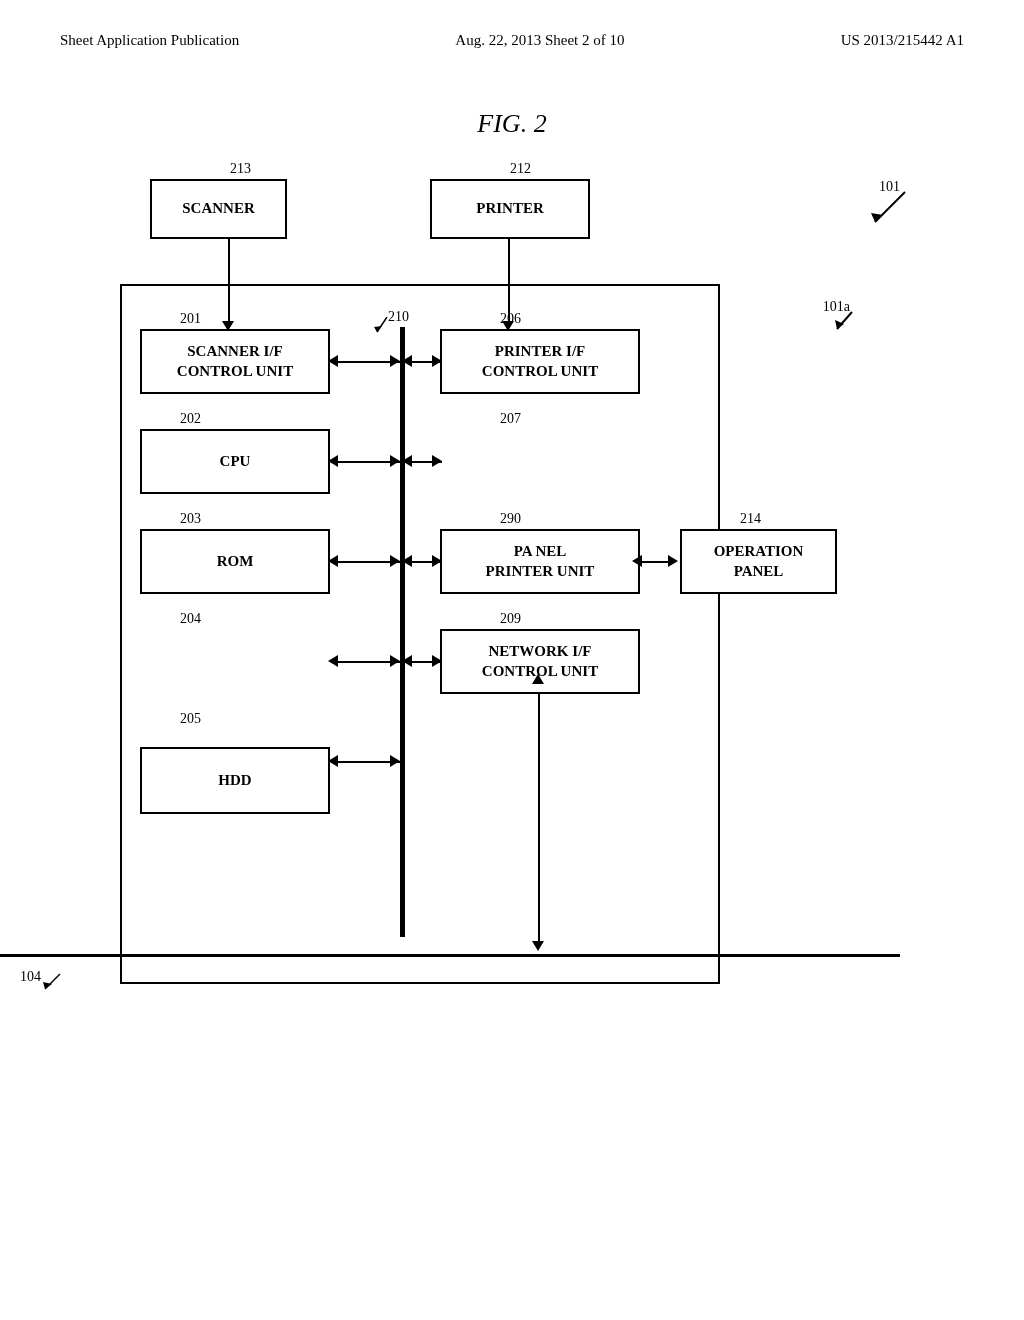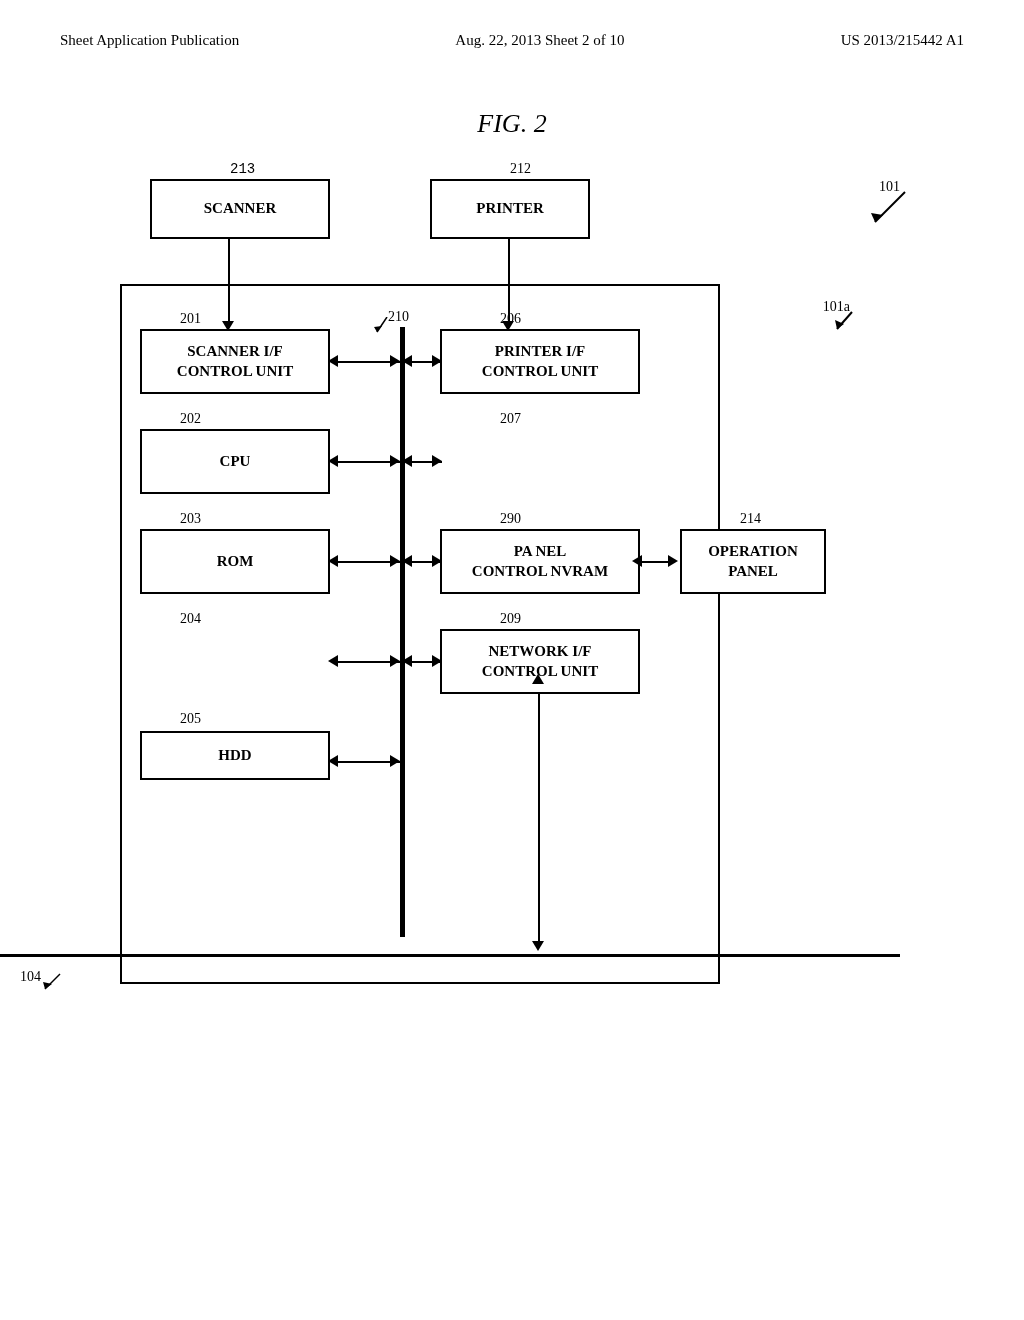--- a/index.html
+++ b/index.html
@@ -144,24 +144,24 @@
 
   <span class="ref" style="top:120px; right:-10px;">101a</span>
 
   <svg style="position:absolute; top:128px; right:-22px;" width="30" height="30">
     <line x1="20" y1="5" x2="5" y2="22" stroke="#000" stroke-width="2"></line>
     <polygon points="5,22 12,17 3,13" fill="#000"></polygon>
   </svg>
 
   <div class="outer-box" style="top:105px; left:0px; width:600px; height:700px;"></div>
 
-  <div class="box" style="top:0; left:30px; width:180px; height:60px;">
+  <div class="box" style="top:0; left:30px; width:137px; height:60px;">
     <span>SCANNER</span>
   </div>
-  <span class="ref" style="top:-18px; left:110px;font-family:Liberation Mono, monospace;">213</span>
+  <span class="ref" style="top:-18px; left:110px;">213</span>
 
   <div class="box" style="top:0; left:310px; width:160px; height:60px;">
     <span>PRINTER</span>
   </div>
   <span class="ref" style="top:-18px; left:390px;">212</span>
 
   <div class="arrow-v" style="top:60px; left:108px; height:85px;"></div>
   <div class="arrowhead-down" style="top:142px; left:102px;"></div>
 
   <div class="arrow-v" style="top:60px; left:388px; height:85px;"></div>
@@ -185,48 +185,48 @@
   </div>
   <span class="ref" style="top:232px; left:60px;">202</span>
 
   <div class="box" style="top:350px; left:20px; width:190px; height:65px;">
     <span>ROM</span>
   </div>
   <span class="ref" style="top:332px; left:60px;">203</span>
 
   <span class="ref" style="top:432px; left:60px;">204</span>
 
-  <div class="box" style="top:552px; left:20px; width:190px; height:49px;">
+  <div class="box" style="top:568px; left:20px; width:190px; height:67px;">
     <span>HDD</span>
   </div>
   <span class="ref" style="top:532px; left:60px;">205</span>
 
   <div class="bus-line" style="top:148px; left:280px; height:610px;"></div>
 
   <div class="box" style="top:150px; left:320px; width:200px; height:65px;">
     <span style="white-space:pre;">PRINTER I/F
 CONTROL UNIT</span>
   </div>
   <span class="ref" style="top:132px; left:380px;">206</span>
 
   <span class="ref" style="top:232px; left:380px;">207</span>
 
   <div class="box" style="top:350px; left:320px; width:200px; height:65px;">
     <span style="white-space:pre;">PA NEL
-CONTROL NVRAM</span>
+PRINTER UNIT</span>
   </div>
   <span class="ref" style="top:332px; left:380px;">290</span>
 
   <div class="box" style="top:450px; left:320px; width:200px; height:65px;">
     <span style="white-space:pre;">NETWORK I/F
 CONTROL UNIT</span>
   </div>
   <span class="ref" style="top:432px; left:380px;">209</span>
 
-  <div class="box" style="top:350px; left:560px; width:146px; height:65px;">
+  <div class="box" style="top:350px; left:560px; width:157px; height:65px;">
     <span style="white-space:pre;">OPERATION
 PANEL</span>
   </div>
   <span class="ref" style="top:332px; left:620px;">214</span>
 
   <div class="arrowhead-left" style="top:176px; left:208px;"></div>
   <div class="arrow-h" style="top:182px; left:215px; width:67px;"></div>
   <div class="arrowhead-right" style="top:176px; left:270px;"></div>
 
   <div class="arrowhead-left" style="top:276px; left:208px;"></div>

